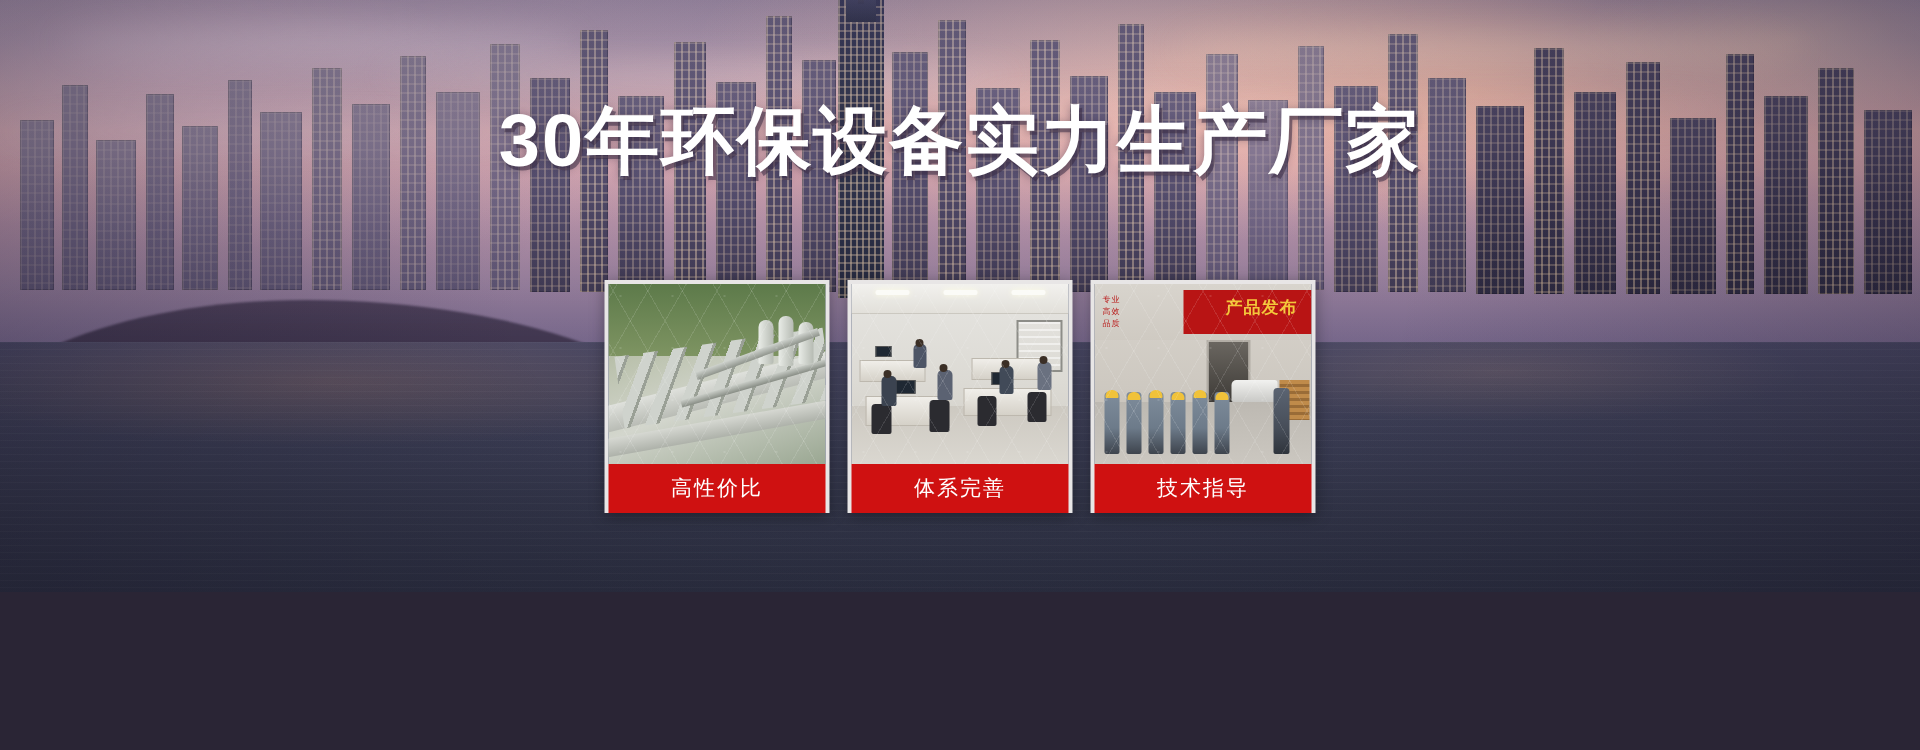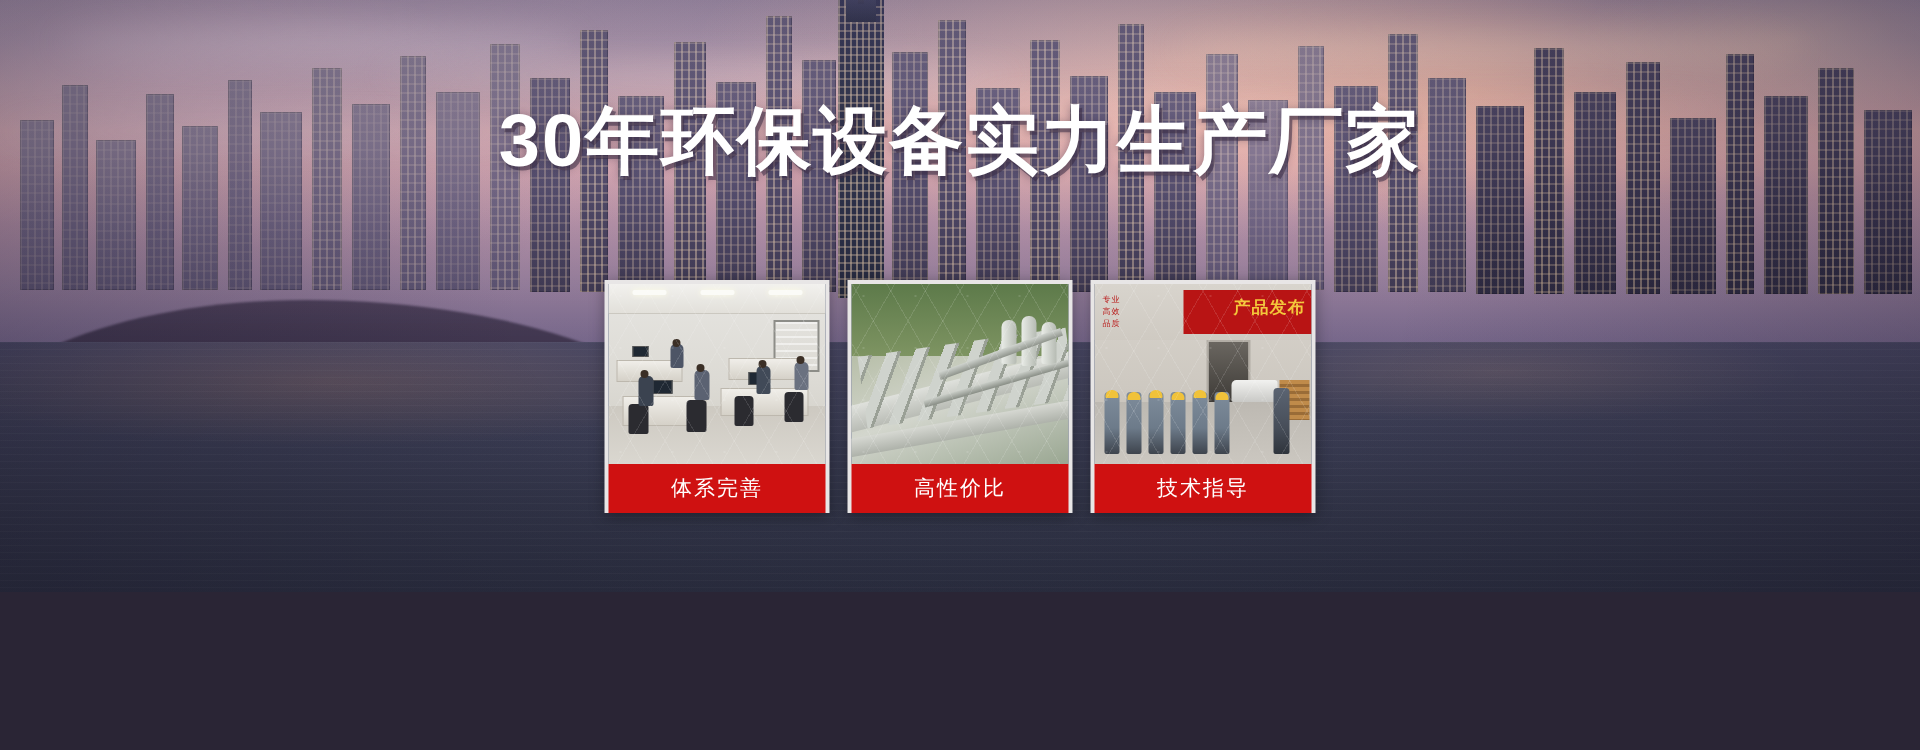--- a/index.html
+++ b/index.html
@@ -285,21 +285,21 @@
   .p3-person { position:absolute; border-radius:5px 5px 2px 2px; }
   .p3-head { position:absolute; width:8px; height:8px; border-radius:50%; background:#3b2f26; }
   .p3-mon { position:absolute; background:#1f2833; border:1px solid #555; }
 
   
   .p4-wall { position:absolute; inset:0; background:linear-gradient(to bottom,#d8d4cd 0%,#cdc8c0 60%,#bdb8b0 100%); }
   .p4-banner { position:absolute; left:0; top:0; width:100%; height:56px;
     background:linear-gradient(to bottom,#d8d4cd,#cfcac2); }
   .p4-red { position:absolute; right:0; top:6px; width:128px; height:44px;
     background:#b81414; }
-  .p4-redtext { position:absolute; right:6px; top:12px; color:#f3c63a;
+  .p4-redtext { position:absolute; right:14px; top:12px; color:#f3c63a;
     font-size:17px; letter-spacing:1px; font-weight:bold; }
   .p4-sidetext { position:absolute; left:8px; top:10px; color:#b81414; font-size:8px; line-height:12px; letter-spacing:1px; }
   .p4-door { position:absolute; left:112px; top:56px; width:44px; height:66px;
     background:linear-gradient(to bottom,#6a6660,#3d3a36); border:2px solid #b2ada5; }
   .p4-floor { position:absolute; left:0; bottom:0; width:100%; height:62px;
     background:linear-gradient(to bottom,#bdb9b2,#cbc7c0); }
   .p4-worker { position:absolute; bottom:10px; width:15px; height:62px;
     background:linear-gradient(to bottom,#7f8d9c 0%,#6d7b8a 58%,#3e444d 100%); border-radius:4px 4px 2px 2px; }
   .p4-helm { position:absolute; width:13px; height:8px; border-radius:6px 6px 1px 1px; background:#f0c23a; }
   .p4-lead { position:absolute; right:22px; bottom:10px; width:16px; height:66px;
@@ -473,79 +473,79 @@
   <div class="content">
 
     <div class="headline">30年环保设备实力生产厂家</div>
 
 
     <div class="cards">
 
 
       <div class="card">
         <div class="card-photo">
-          <div class="p3-wall"></div>
-          <div class="p3-ceil"></div>
-          <div class="p3-light" style="left:24px;"></div>
-          <div class="p3-light" style="left:92px;"></div>
-          <div class="p3-light" style="left:160px;"></div>
-          <div class="p3-window"></div>
-          <div class="p3-floor"></div>
-
-          <div class="p3-desk" style="left:14px;  top:112px; width:84px; height:30px;"></div>
-          <div class="p3-desk" style="left:112px; top:104px; width:88px; height:28px;"></div>
-          <div class="p3-desk" style="left:8px;   top:76px;  width:66px; height:22px;"></div>
-          <div class="p3-desk" style="left:120px; top:74px;  width:72px; height:22px;"></div>
-
-          <div class="p3-mon" style="left:44px;  top:96px;  width:20px; height:14px;"></div>
-          <div class="p3-mon" style="left:140px; top:88px;  width:18px; height:13px;"></div>
-          <div class="p3-mon" style="left:24px;  top:62px;  width:16px; height:11px;"></div>
-
-          <div class="p3-chair" style="left:20px;  top:120px; width:20px; height:30px;"></div>
-          <div class="p3-chair" style="left:78px;  top:116px; width:20px; height:32px;"></div>
-          <div class="p3-chair" style="left:126px; top:112px; width:19px; height:30px;"></div>
-          <div class="p3-chair" style="left:176px; top:108px; width:19px; height:30px;"></div>
-
-          <div class="p3-person" style="left:30px;  top:92px;  width:15px; height:30px; background:#3b4350;"></div>
-          <div class="p3-head" style="left:32px;  top:86px;"></div>
-          <div class="p3-person" style="left:86px;  top:86px;  width:15px; height:30px; background:#5b6272;"></div>
-          <div class="p3-head" style="left:88px;  top:80px;"></div>
-          <div class="p3-person" style="left:148px; top:82px;  width:14px; height:28px; background:#414a58;"></div>
-          <div class="p3-head" style="left:150px; top:76px;"></div>
-          <div class="p3-person" style="left:186px; top:78px;  width:14px; height:28px; background:#6a7180;"></div>
-          <div class="p3-head" style="left:188px; top:72px;"></div>
-          <div class="p3-person" style="left:62px;  top:60px;  width:13px; height:24px; background:#4d5566;"></div>
-          <div class="p3-head" style="left:64px;  top:55px;"></div>
-
-          <div class="wm"></div>
-          <div class="wm-dot"></div>
-        </div>
-        <div class="card-cap">体系完善</div>
-      </div>
-
-      <div class="card">
-        <div class="card-photo">
           <div class="p2-base"></div>
           <div class="p2-green"></div>
           <div class="p2-road"></div>
           <div class="p2-road2"></div>
           <div class="p2-bldgs"></div>
           <div class="p2-silo" style="left:150px; top:36px; height:44px;"></div>
           <div class="p2-silo" style="left:170px; top:32px; height:50px;"></div>
           <div class="p2-silo" style="left:190px; top:38px; height:42px;"></div>
           <div class="p2-conv"></div>
           <div class="p2-conv2"></div>
           <div class="wm"></div>
           <div class="wm-dot"></div>
         </div>
         <div class="card-cap">高性价比</div>
       </div>
 
       <div class="card">
         <div class="card-photo">
+          <div class="p3-wall"></div>
+          <div class="p3-ceil"></div>
+          <div class="p3-light" style="left:24px;"></div>
+          <div class="p3-light" style="left:92px;"></div>
+          <div class="p3-light" style="left:160px;"></div>
+          <div class="p3-window"></div>
+          <div class="p3-floor"></div>
+
+          <div class="p3-desk" style="left:14px;  top:112px; width:84px; height:30px;"></div>
+          <div class="p3-desk" style="left:112px; top:104px; width:88px; height:28px;"></div>
+          <div class="p3-desk" style="left:8px;   top:76px;  width:66px; height:22px;"></div>
+          <div class="p3-desk" style="left:120px; top:74px;  width:72px; height:22px;"></div>
+
+          <div class="p3-mon" style="left:44px;  top:96px;  width:20px; height:14px;"></div>
+          <div class="p3-mon" style="left:140px; top:88px;  width:18px; height:13px;"></div>
+          <div class="p3-mon" style="left:24px;  top:62px;  width:16px; height:11px;"></div>
+
+          <div class="p3-chair" style="left:20px;  top:120px; width:20px; height:30px;"></div>
+          <div class="p3-chair" style="left:78px;  top:116px; width:20px; height:32px;"></div>
+          <div class="p3-chair" style="left:126px; top:112px; width:19px; height:30px;"></div>
+          <div class="p3-chair" style="left:176px; top:108px; width:19px; height:30px;"></div>
+
+          <div class="p3-person" style="left:30px;  top:92px;  width:15px; height:30px; background:#3b4350;"></div>
+          <div class="p3-head" style="left:32px;  top:86px;"></div>
+          <div class="p3-person" style="left:86px;  top:86px;  width:15px; height:30px; background:#5b6272;"></div>
+          <div class="p3-head" style="left:88px;  top:80px;"></div>
+          <div class="p3-person" style="left:148px; top:82px;  width:14px; height:28px; background:#414a58;"></div>
+          <div class="p3-head" style="left:150px; top:76px;"></div>
+          <div class="p3-person" style="left:186px; top:78px;  width:14px; height:28px; background:#6a7180;"></div>
+          <div class="p3-head" style="left:188px; top:72px;"></div>
+          <div class="p3-person" style="left:62px;  top:60px;  width:13px; height:24px; background:#4d5566;"></div>
+          <div class="p3-head" style="left:64px;  top:55px;"></div>
+
+          <div class="wm"></div>
+          <div class="wm-dot"></div>
+        </div>
+        <div class="card-cap">体系完善</div>
+      </div>
+
+      <div class="card">
+        <div class="card-photo">
           <div class="p4-wall"></div>
           <div class="p4-banner"></div>
           <div class="p4-red"></div>
           <div class="p4-redtext">产品发布</div>
           <div class="p4-sidetext" style="white-space:pre;">专业
 高效
 品质</div>
           <div class="p4-door"></div>
           <div class="p4-floor"></div>
           <div class="p4-truck"></div>

